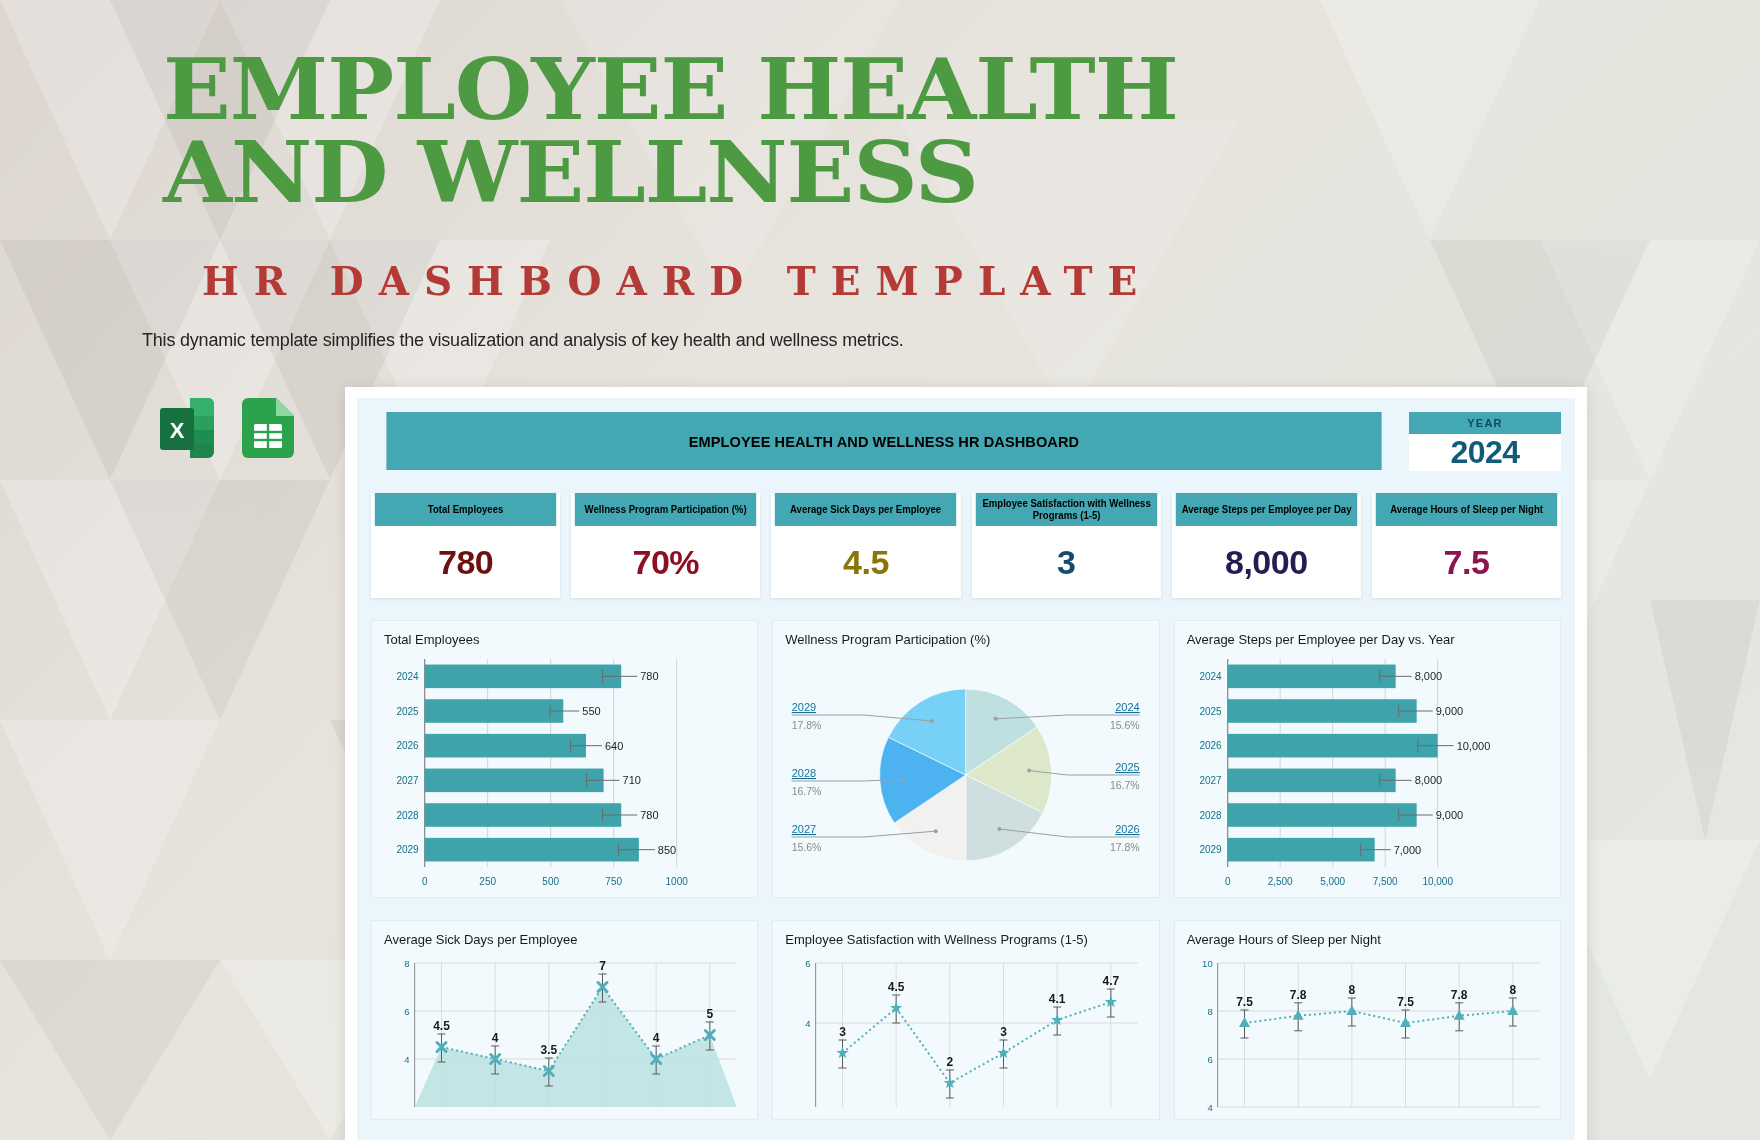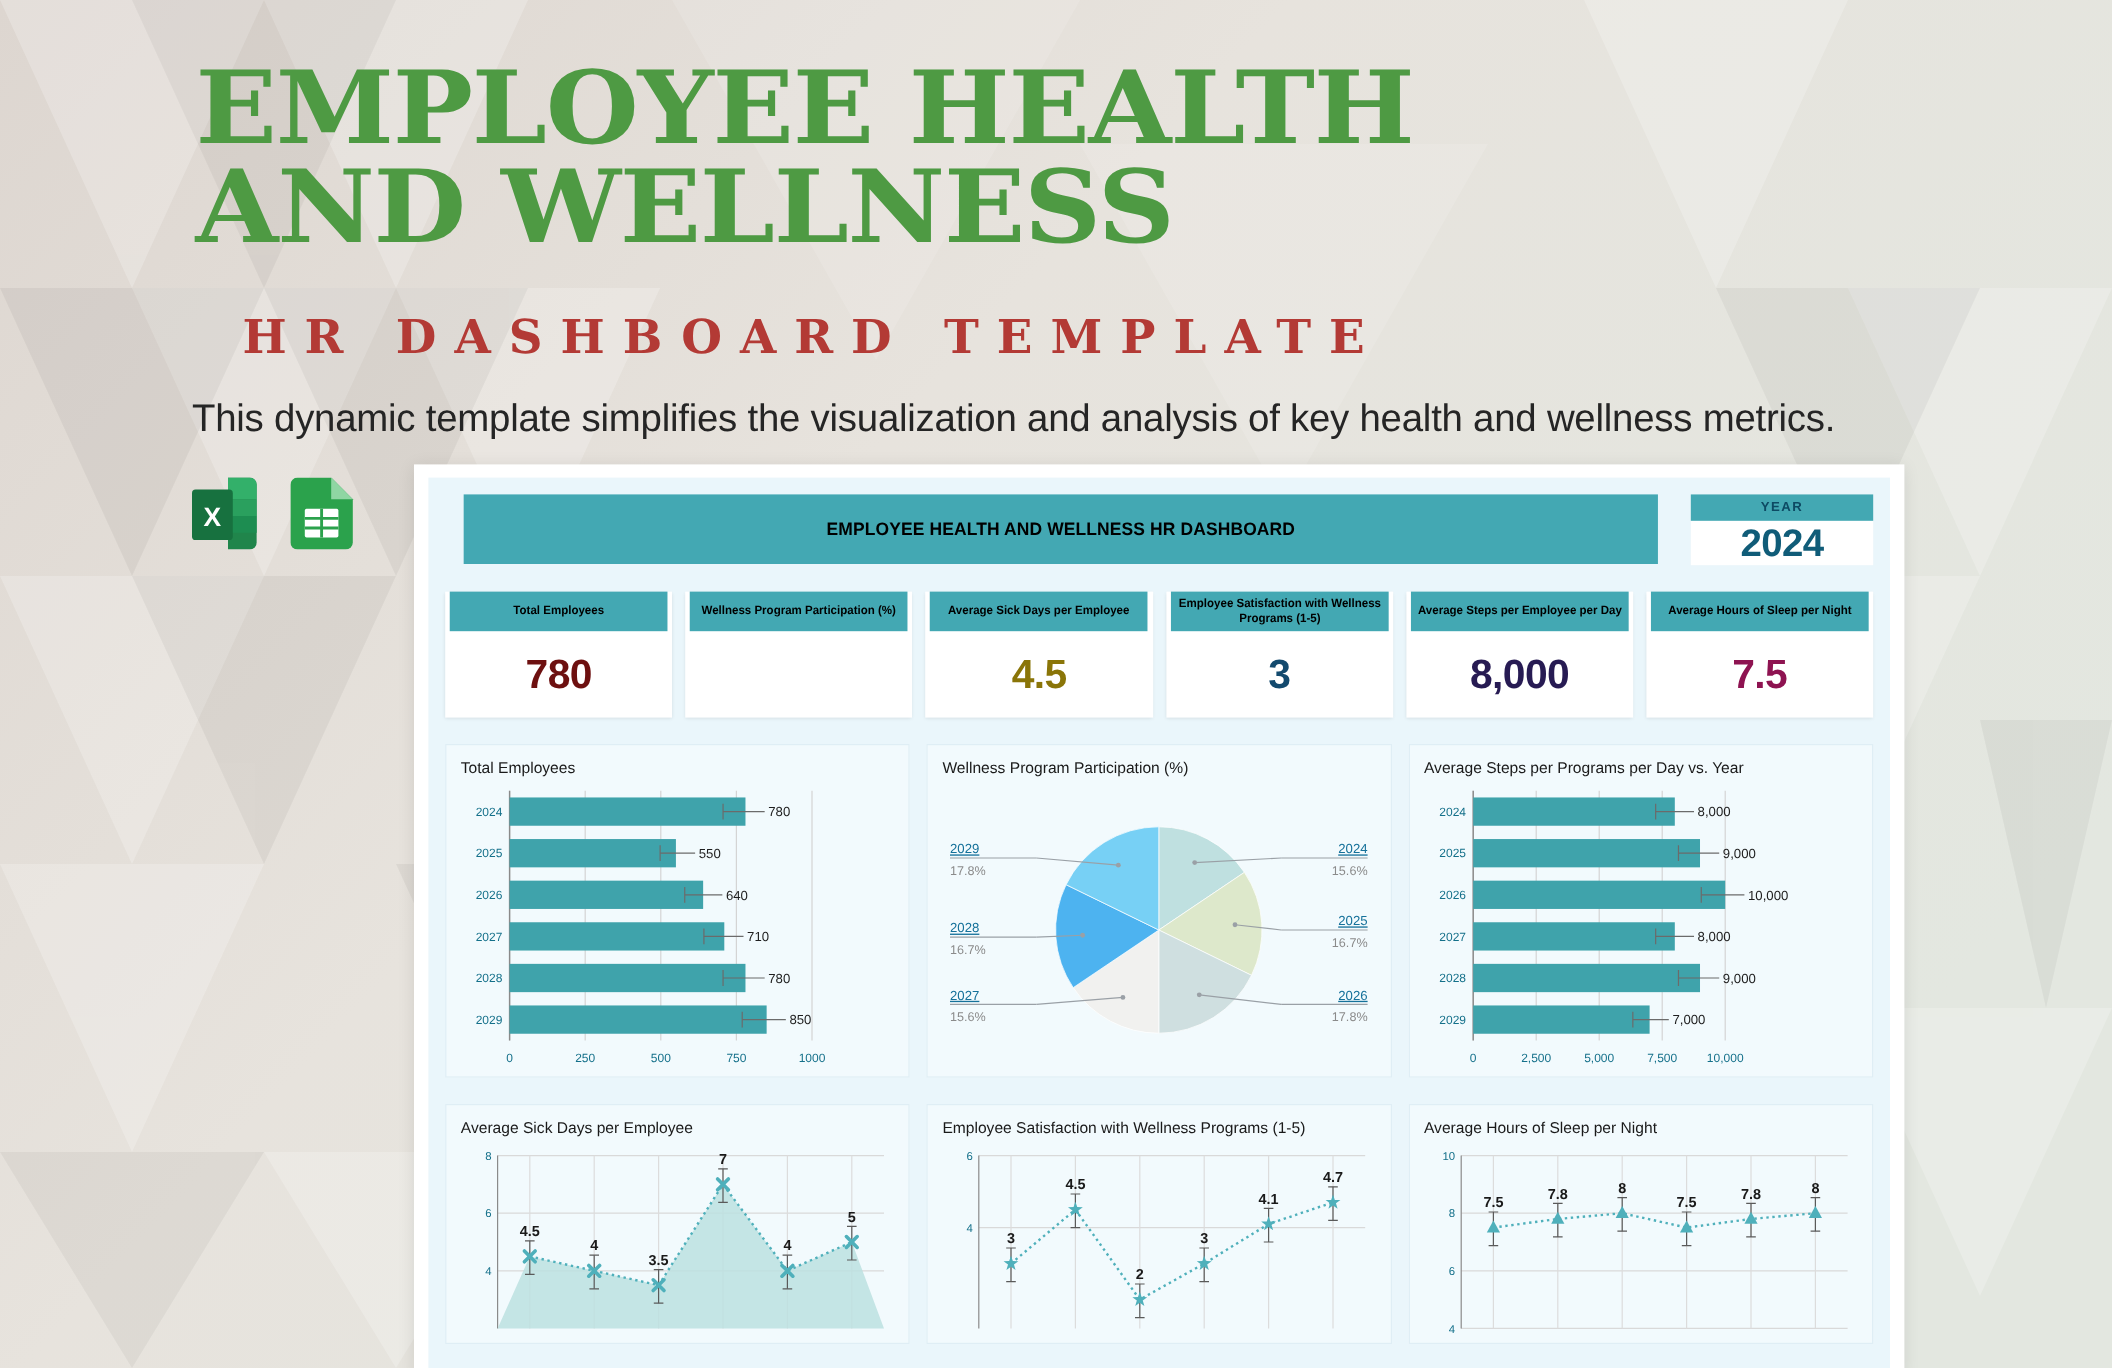--- a/index.html
+++ b/index.html
@@ -30,23 +30,23 @@
   .title-sub{
     position:absolute; left:166px; top:258px;
     font-family:"DejaVu Serif", serif;
     font-weight:bold;
     color:#b33a35;
     font-size:39px;
     letter-spacing:15px;
     margin-left:36px;
   }
   .title-desc{
-    position:absolute; left:160px; top:330px;
+    position:absolute; left:142px; top:330px;
     font-family:"Liberation Sans", sans-serif;
-    font-size:32px;
+    font-size:18px;
     color:#252525;
     letter-spacing:-0.2px;
   }
   
   .file-icons{ position:absolute; left:160px; top:398px; display:flex; gap:28px; z-index:3;}
   .ficon{ width:54px; height:60px; position:relative; }
   
   .dash{
     position:absolute; left:345px; top:387px;
     width:1242px; height:760px;
@@ -180,20 +180,21 @@
     </div>
   </div>
 
   <div class="kpi-row" id="kpi-row">
         <div class="kpi">
           <div class="kpi-h teal">Total Employees</div>
           <div class="kpi-v" style="color:#6d1010">780</div>
         </div>
         <div class="kpi">
           <div class="kpi-h teal">Wellness Program Participation (%)</div>
+          <div class="kpi-v" style="color:#8f0f22">70%</div>
         </div>
         <div class="kpi">
           <div class="kpi-h teal">Average Sick Days per Employee</div>
           <div class="kpi-v" style="color:#8a7508">4.5</div>
         </div>
         <div class="kpi">
           <div class="kpi-h teal">Employee Satisfaction with Wellness Programs (1-5)</div>
           <div class="kpi-v" style="color:#134a6e">3</div>
         </div>
         <div class="kpi">
@@ -292,21 +293,21 @@
               <path d="M180 124 L102.73525940041223 86.23546822641099 A86 86 0 0 1 180.00000000000006 38 Z" fill="#77d0f5" stroke="#ffffff" stroke-width="0.6"></path>
               <line x1="146.2985026559108" y1="70.01612577105689" x2="78" y2="64" stroke="#9aa0a6" stroke-width="1"></line>
               <circle cx="146.2985026559108" cy="70.01612577105689" r="2" fill="#9aa0a6"></circle>
               <line x1="78" y1="64" x2="6" y2="64" stroke="#9aa0a6" stroke-width="1"></line>
               <text x="6" y="60" font-size="11" fill="#15719a" text-anchor="start" text-decoration="underline">2029</text>
               <text x="6" y="78" font-size="10.5" fill="#8b8b8b" text-anchor="start">17.8%</text>
             </svg>
           </div>
         </div>
         <div class="card r1">
-          <div class="card-title">Average Steps per Programs per Day vs. Year</div>
+          <div class="card-title">Average Steps per Employee per Day vs. Year</div>
           <div class="plot">
             <svg width="360" height="240" viewBox="0 0 360 240" style="width: 100%;">
               <line x1="40" y1="8" x2="40" y2="216" stroke="#d4d4d4" stroke-width="1"></line>
               <text x="40" y="234" font-size="10" fill="#14708a" text-anchor="middle">0</text>
               <line x1="92.5" y1="8" x2="92.5" y2="216" stroke="#d4d4d4" stroke-width="1"></line>
               <text x="92.5" y="234" font-size="10" fill="#14708a" text-anchor="middle">2,500</text>
               <line x1="145" y1="8" x2="145" y2="216" stroke="#d4d4d4" stroke-width="1"></line>
               <text x="145" y="234" font-size="10" fill="#14708a" text-anchor="middle">5,000</text>
               <line x1="197.5" y1="8" x2="197.5" y2="216" stroke="#d4d4d4" stroke-width="1"></line>
               <text x="197.5" y="234" font-size="10" fill="#14708a" text-anchor="middle">7,500</text>

